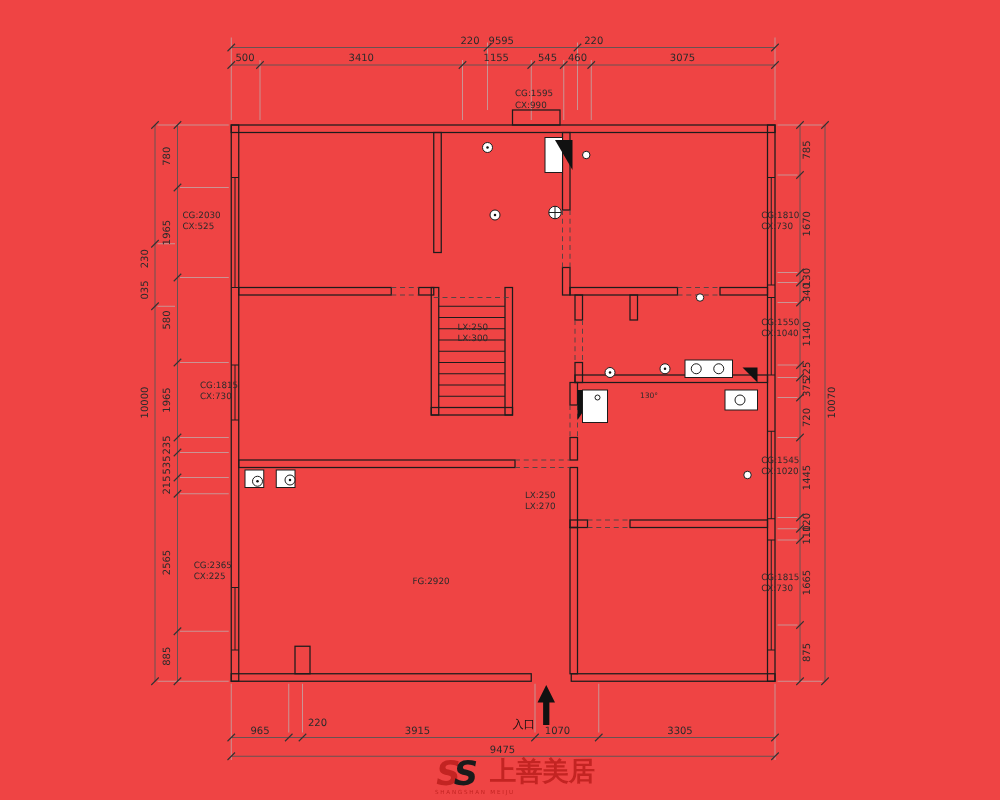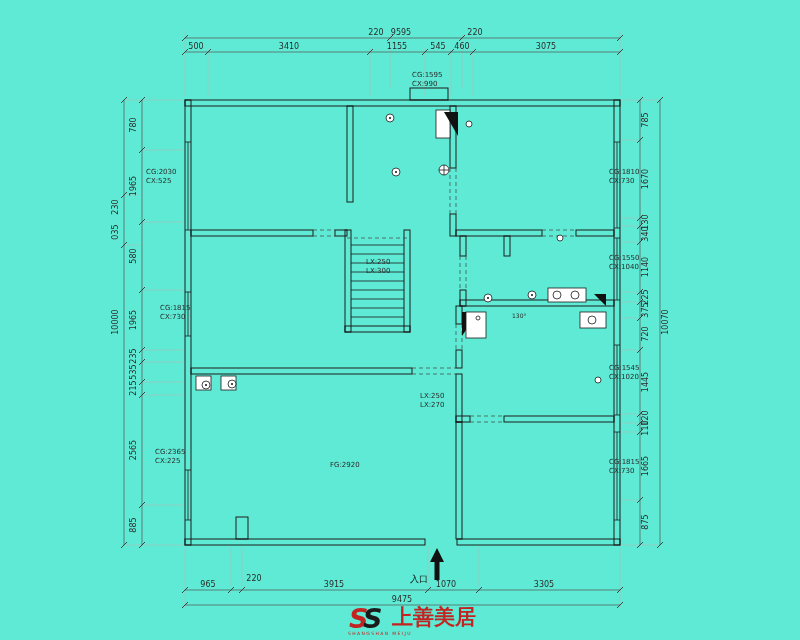--- a/index.html
+++ b/index.html
@@ -1,16 +1,16 @@
 <!DOCTYPE html>
 <html><head>
 <meta charset="utf-8">
 <style>
   html,body{margin:0;padding:0;background:#fff;}
-  #stage{position:relative;width:800px;height:640px;background:#5eead4;overflow:hidden;font-family:"DejaVu Sans",sans-serif;}
+  #stage{position:relative;width:800px;height:640px;background:#ef4444;overflow:hidden;font-family:"DejaVu Sans",sans-serif;}
   svg text{font-family:"DejaVu Sans",sans-serif;}
   .dim{font-size:8px;fill:#2b2b2b;text-anchor:middle;}
   .ann{font-size:7px;fill:#2b2b2b;}
   .tiny{font-size:6px;fill:#2b2b2b;}
   .cn{font-size:9px;fill:#111;text-anchor:end;}
   .brand{font-size:21px;font-weight:bold;fill:#c32422;}
   .mono1{font-size:27px;font-weight:bold;font-style:italic;fill:#c32422;}
   .mono2{font-size:27px;font-weight:bold;font-style:italic;fill:#1b1b1b;}
   .sub{font-size:4.5px;fill:#c32422;letter-spacing:1.4px;}
   .wall{fill:none;stroke:#1c1c1c;stroke-width:1;}

